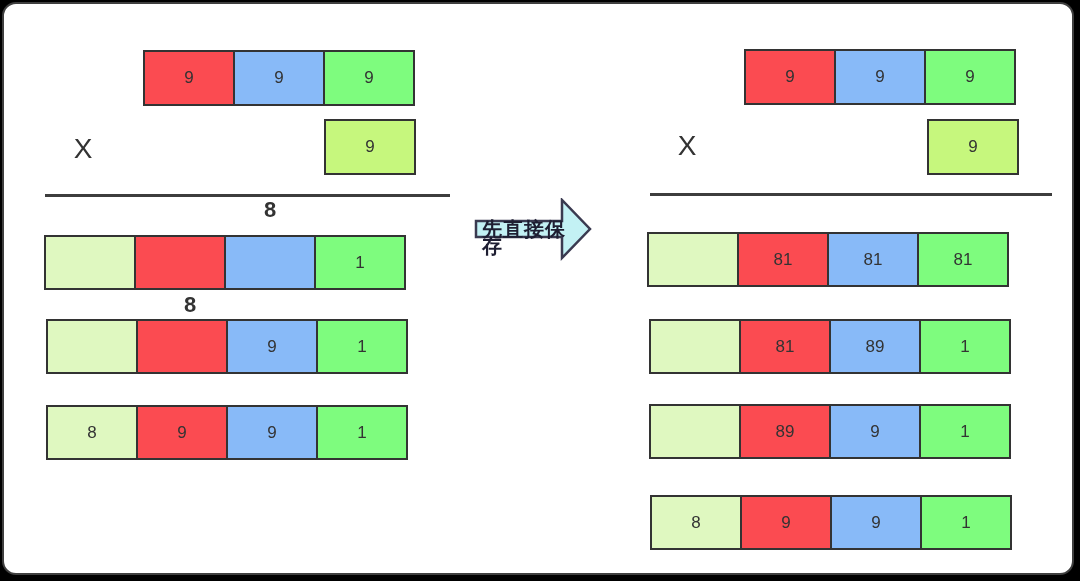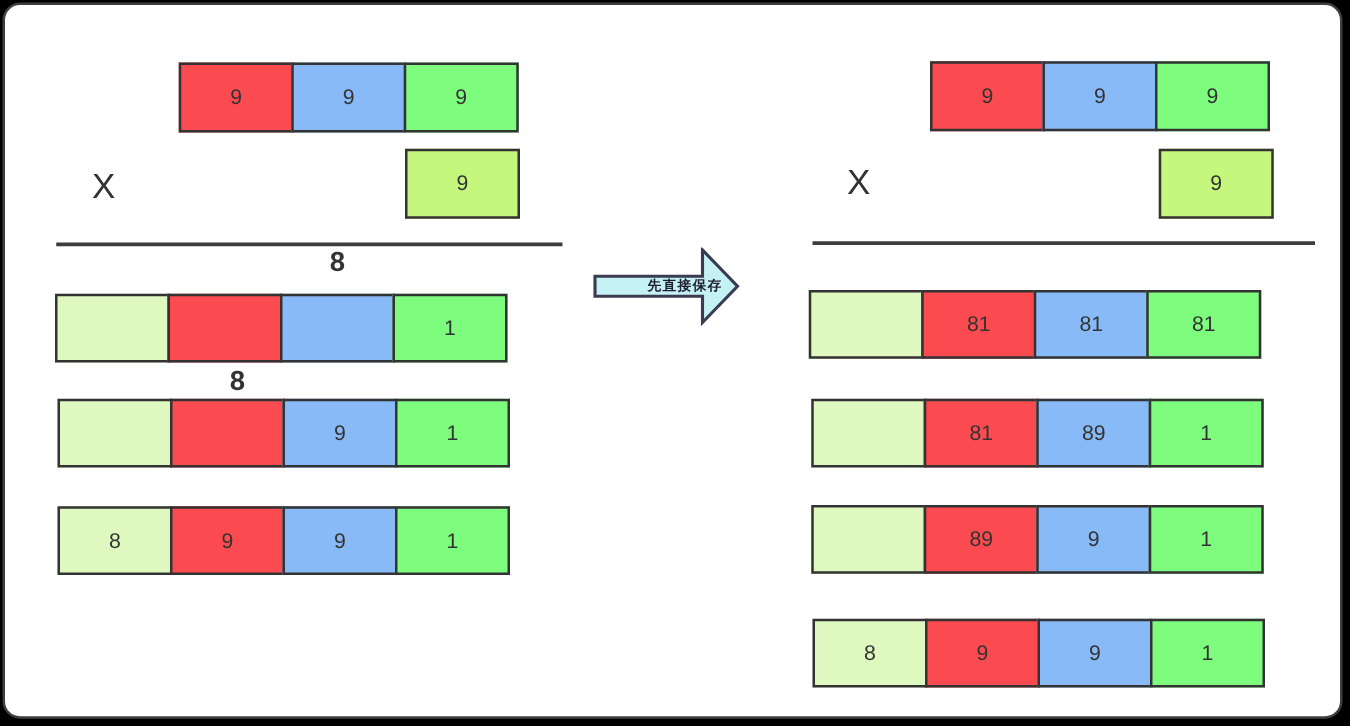--- a/index.html
+++ b/index.html
@@ -32,21 +32,21 @@
     width:30px;text-align:center;line-height:30px;
   }
   .hline{position:absolute;height:2.5px;background:#3d3d3d;}
   .carry{
     position:absolute;width:40px;text-align:center;
     font-size:22px;font-weight:600;color:#333;line-height:24px;
   }
   .arrow{position:absolute;width:120px;height:64px;}
   .arrow-label{
     position:absolute;left:8px;top:23px;width:96px;height:18px;
-    text-align:right;font-size:11px;font-weight:700;color:#1e1e32;
+    text-align:left;font-size:20px;font-weight:700;color:#1e1e32;
     line-height:17px;letter-spacing:1px;
   }
 </style>
 </head>
 <body>
 
 <div class="card"></div>
 
 <div class="row" style="left:143px;top:50px;">
   <div class="cell h56 c-red">9</div>

